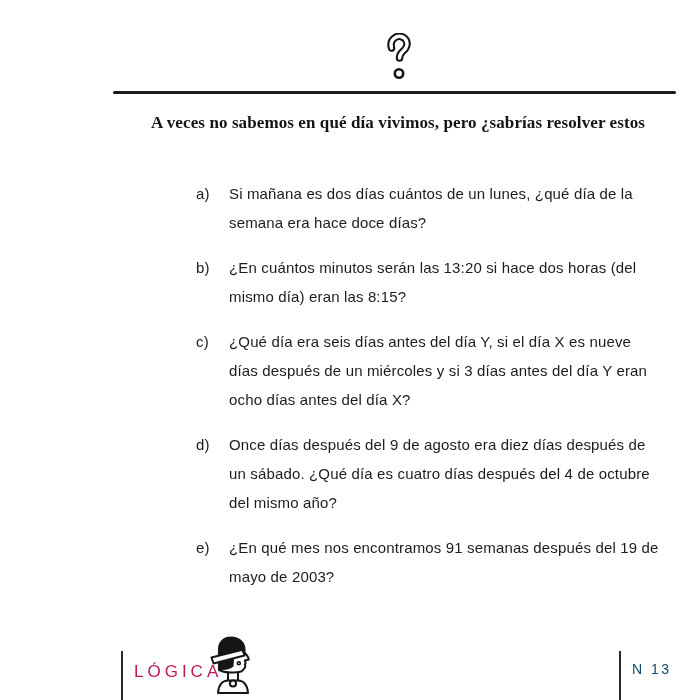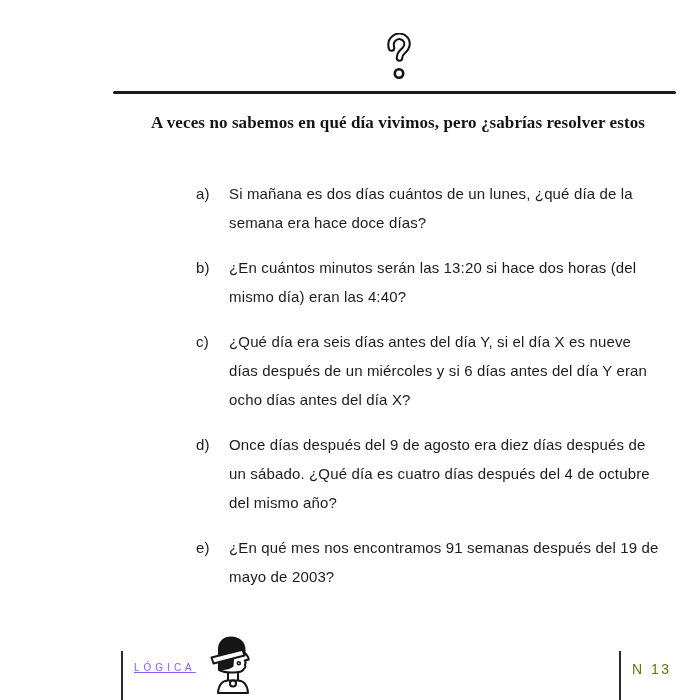--- a/index.html
+++ b/index.html
@@ -82,39 +82,38 @@
     background: #2a2a2a;
     top: 651px;
     height: 49px;
   }
   .vrule.left  { left: 73px; }
   .vrule.right { left: 571px; }
   .cat {
     position: absolute;
     left: 86px;
     top: 662px;
-    font-size: 10px;
+    font-size: 17px;
     letter-spacing: 4px;
-    color: #8b5cf6;
-    text-decoration: underline;
+    color: #be185d;
   }
   .head-icon-wrap {
     position: absolute;
     left: 157px;
     top: 636px;
     width: 54px;
     height: 58px;
   }
   .pagenum {
     position: absolute;
     left: 584px;
     top: 661px;
     font-size: 14px;
     letter-spacing: 2.5px;
-    color: #4d7c0f;
+    color: #0c4a6e;
   }
 </style>
 </head>
 <body>
 
 <div class="page">
 
   <div class="qmark-wrap">
     <svg width="30" height="48" viewBox="0 0 30 48">
       <path d="M8.5 15 C6 5.5, 14.5 2.5, 18 3.5 C24 5, 25.5 11, 22.5 15.5 C20.5 18.5, 16.5 19.5, 16.5 25" fill="none" stroke="#141414" stroke-width="7.5" stroke-linecap="round"></path>
@@ -129,25 +128,25 @@
     <div>A veces no sabemos en qué día vivimos, pero ¿sabrías resolver estos</div>
   </div>
 
   <div class="problems">
     <div class="problem">
       <span class="plabel">a)</span>
       <span class="ptext">Si mañana es dos días cuántos de un lunes, ¿qué día de la semana era hace doce días?</span>
     </div>
     <div class="problem">
       <span class="plabel">b)</span>
-      <span class="ptext">¿En cuántos minutos serán las 13:20 si hace dos horas (del mismo día) eran las 4:40?</span>
+      <span class="ptext">¿En cuántos minutos serán las 13:20 si hace dos horas (del mismo día) eran las 8:15?</span>
     </div>
     <div class="problem">
       <span class="plabel">c)</span>
-      <span class="ptext">¿Qué día era seis días antes del día Y, si el día X es nueve días después de un miércoles y si 6 días antes del día Y eran ocho días antes del día X?</span>
+      <span class="ptext">¿Qué día era seis días antes del día Y, si el día X es nueve días después de un miércoles y si 3 días antes del día Y eran ocho días antes del día X?</span>
     </div>
     <div class="problem">
       <span class="plabel">d)</span>
       <span class="ptext">Once días después del 9 de agosto era diez días después de un sábado. ¿Qué día es cuatro días después del 4 de octubre del mismo año?</span>
     </div>
     <div class="problem">
       <span class="plabel">e)</span>
       <span class="ptext">¿En qué mes nos encontramos 91 semanas después del 19 de mayo de 2003?</span>
     </div>
   </div>

